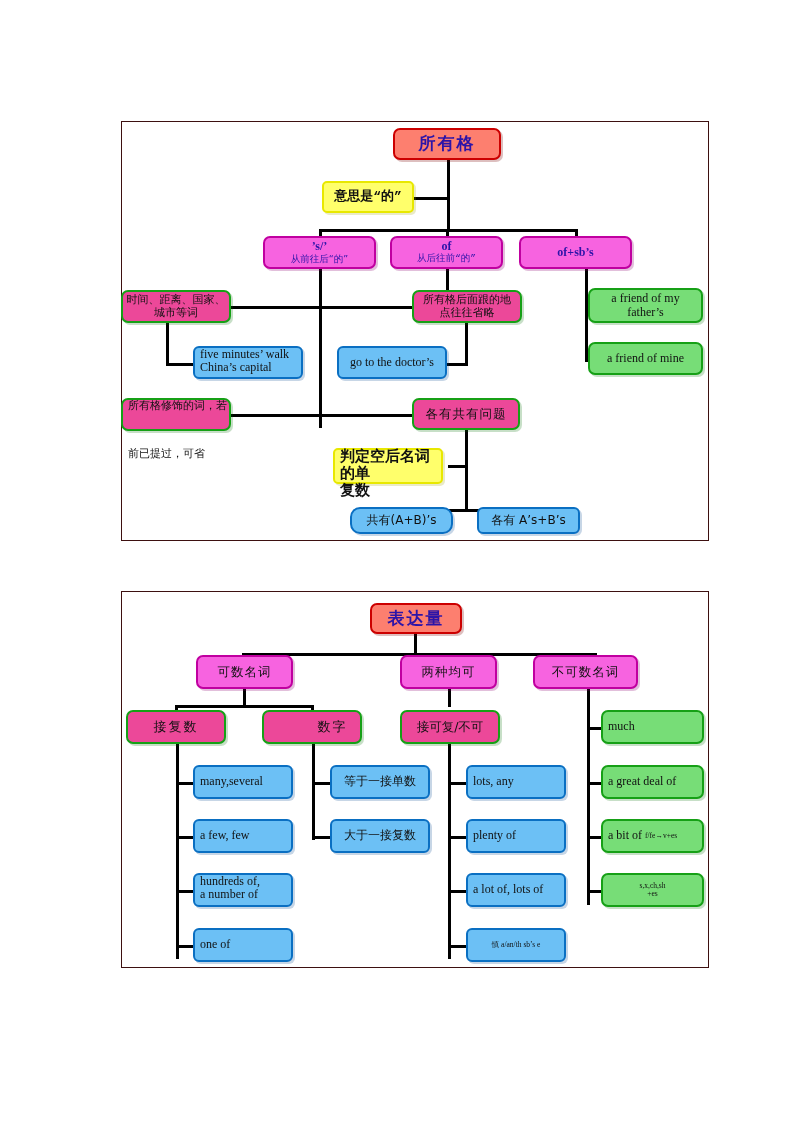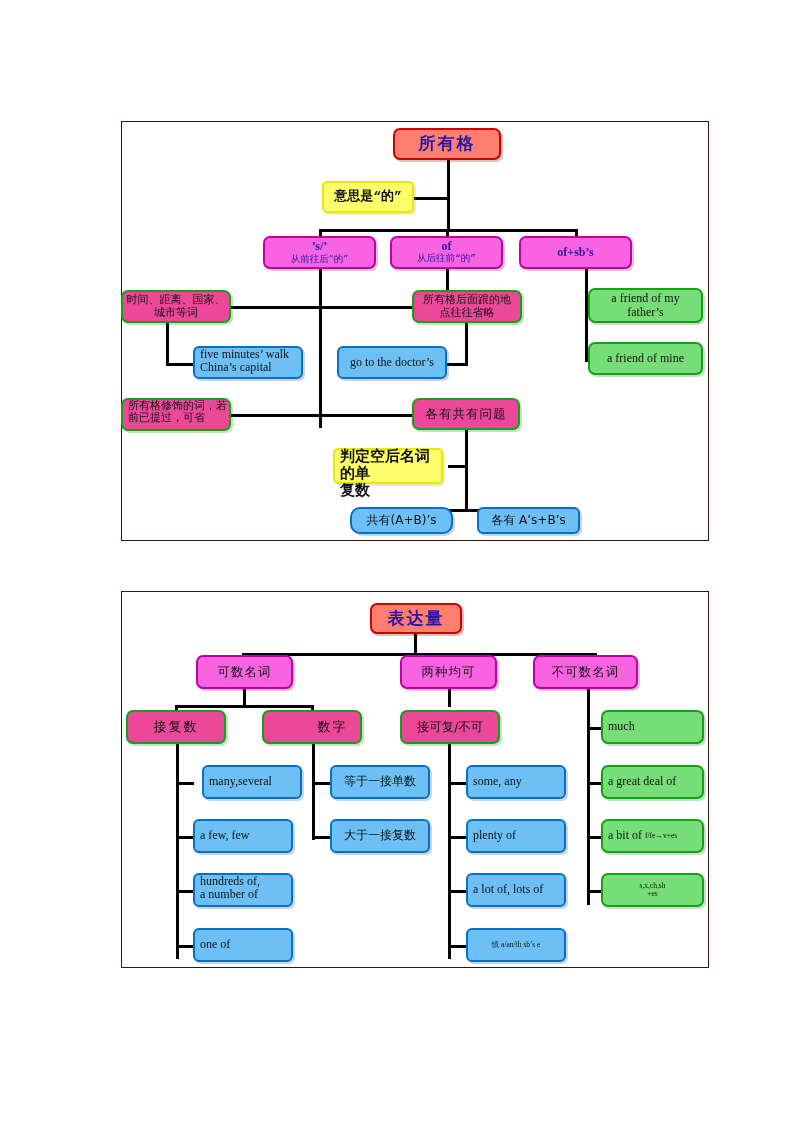--- a/index.html
+++ b/index.html
@@ -129,21 +129,21 @@
 <div class="node greencn two" style="left:121px;top:290px;width:110px;height:33px;">
   <span>时间、距离、国家、</span>
   <span>城市等词</span>
 </div>
 
 <div class="node greencn two" style="left:412px;top:290px;width:110px;height:33px;">
   <span>所有格后面跟的地</span>
   <span>点往往省略</span>
 </div>
 
-<div class="node greencn two left" style="left:121px;top:398px;width:110px;height:33px;">
+<div class="node greencn two left" style="left:121px;top:398px;width:110px;height:33px;gap:36px;">
   <span>所有格修饰的词，若</span>
   <span>前已提过，可省</span>
 </div>
 
 <div class="node blue two left fs12" style="left:193px;top:346px;width:110px;height:33px;">
   <span>five minutes’ walk</span>
   <span>China’s capital</span>
 </div>
 
 <div class="node blue fs12" style="left:337px;top:346px;width:110px;height:33px;">
@@ -206,32 +206,32 @@
 <div class="node title" style="left:370px;top:603px;width:92px;height:31px;">表达量</div>
 
 <div class="node pink2" style="left:196px;top:655px;width:97px;height:34px;">可数名词</div>
 <div class="node pink2" style="left:400px;top:655px;width:97px;height:34px;">两种均可</div>
 <div class="node pink2" style="left:533px;top:655px;width:105px;height:34px;">不可数名词</div>
 
 <div class="node greencn" style="left:126px;top:710px;width:100px;height:34px;font-size:13px;letter-spacing:2px;">接复数</div>
 <div class="node greencn" style="left:262px;top:710px;width:100px;height:34px;font-size:13px;letter-spacing:2px;padding-left:41px;">数字</div>
 <div class="node greencn" style="left:400px;top:710px;width:100px;height:34px;font-size:12.5px;">接可复/不可</div>
 
-<div class="node blue left fs12" style="left:193px;top:765px;width:100px;height:34px;margin-left:9px;">many,several</div>
+<div class="node blue left fs12" style="left:193px;top:765px;width:100px;height:34px;">many,several</div>
 <div class="node blue left fs12" style="left:193px;top:819px;width:100px;height:34px;">a few, few</div>
 <div class="node blue two left fs12" style="left:193px;top:873px;width:100px;height:34px;">
   <span>hundreds of,</span>
   <span>a number of</span>
 </div>
 <div class="node blue left fs12" style="left:193px;top:928px;width:100px;height:34px;">one of</div>
 
 <div class="node bluecn" style="left:330px;top:765px;width:100px;height:34px;">等于一接单数</div>
 <div class="node bluecn" style="left:330px;top:819px;width:100px;height:34px;">大于一接复数</div>
 
-<div class="node blue left fs12" style="left:466px;top:765px;width:100px;height:34px;">some,  any</div>
+<div class="node blue left fs12" style="left:466px;top:765px;width:100px;height:34px;">lots,  any</div>
 <div class="node blue left fs12" style="left:466px;top:819px;width:100px;height:34px;">plenty  of</div>
 <div class="node blue left fs12" style="left:466px;top:873px;width:100px;height:34px;">a lot of, lots of</div>
 <div class="node blue fs8" style="left:466px;top:928px;width:100px;height:34px;">慎 a/an/th sb’s e</div>
 
 <div class="node green left fs12" style="left:601px;top:710px;width:103px;height:34px;">much</div>
 <div class="node green left fs12" style="left:601px;top:765px;width:103px;height:34px;">a great deal of</div>
 <div class="node green left fs12" style="left:601px;top:819px;width:103px;height:34px;">
   <span>a bit  of</span>
   <span class="fs8" style="margin-left:3px;">f/fe→v+es</span>
 </div>

